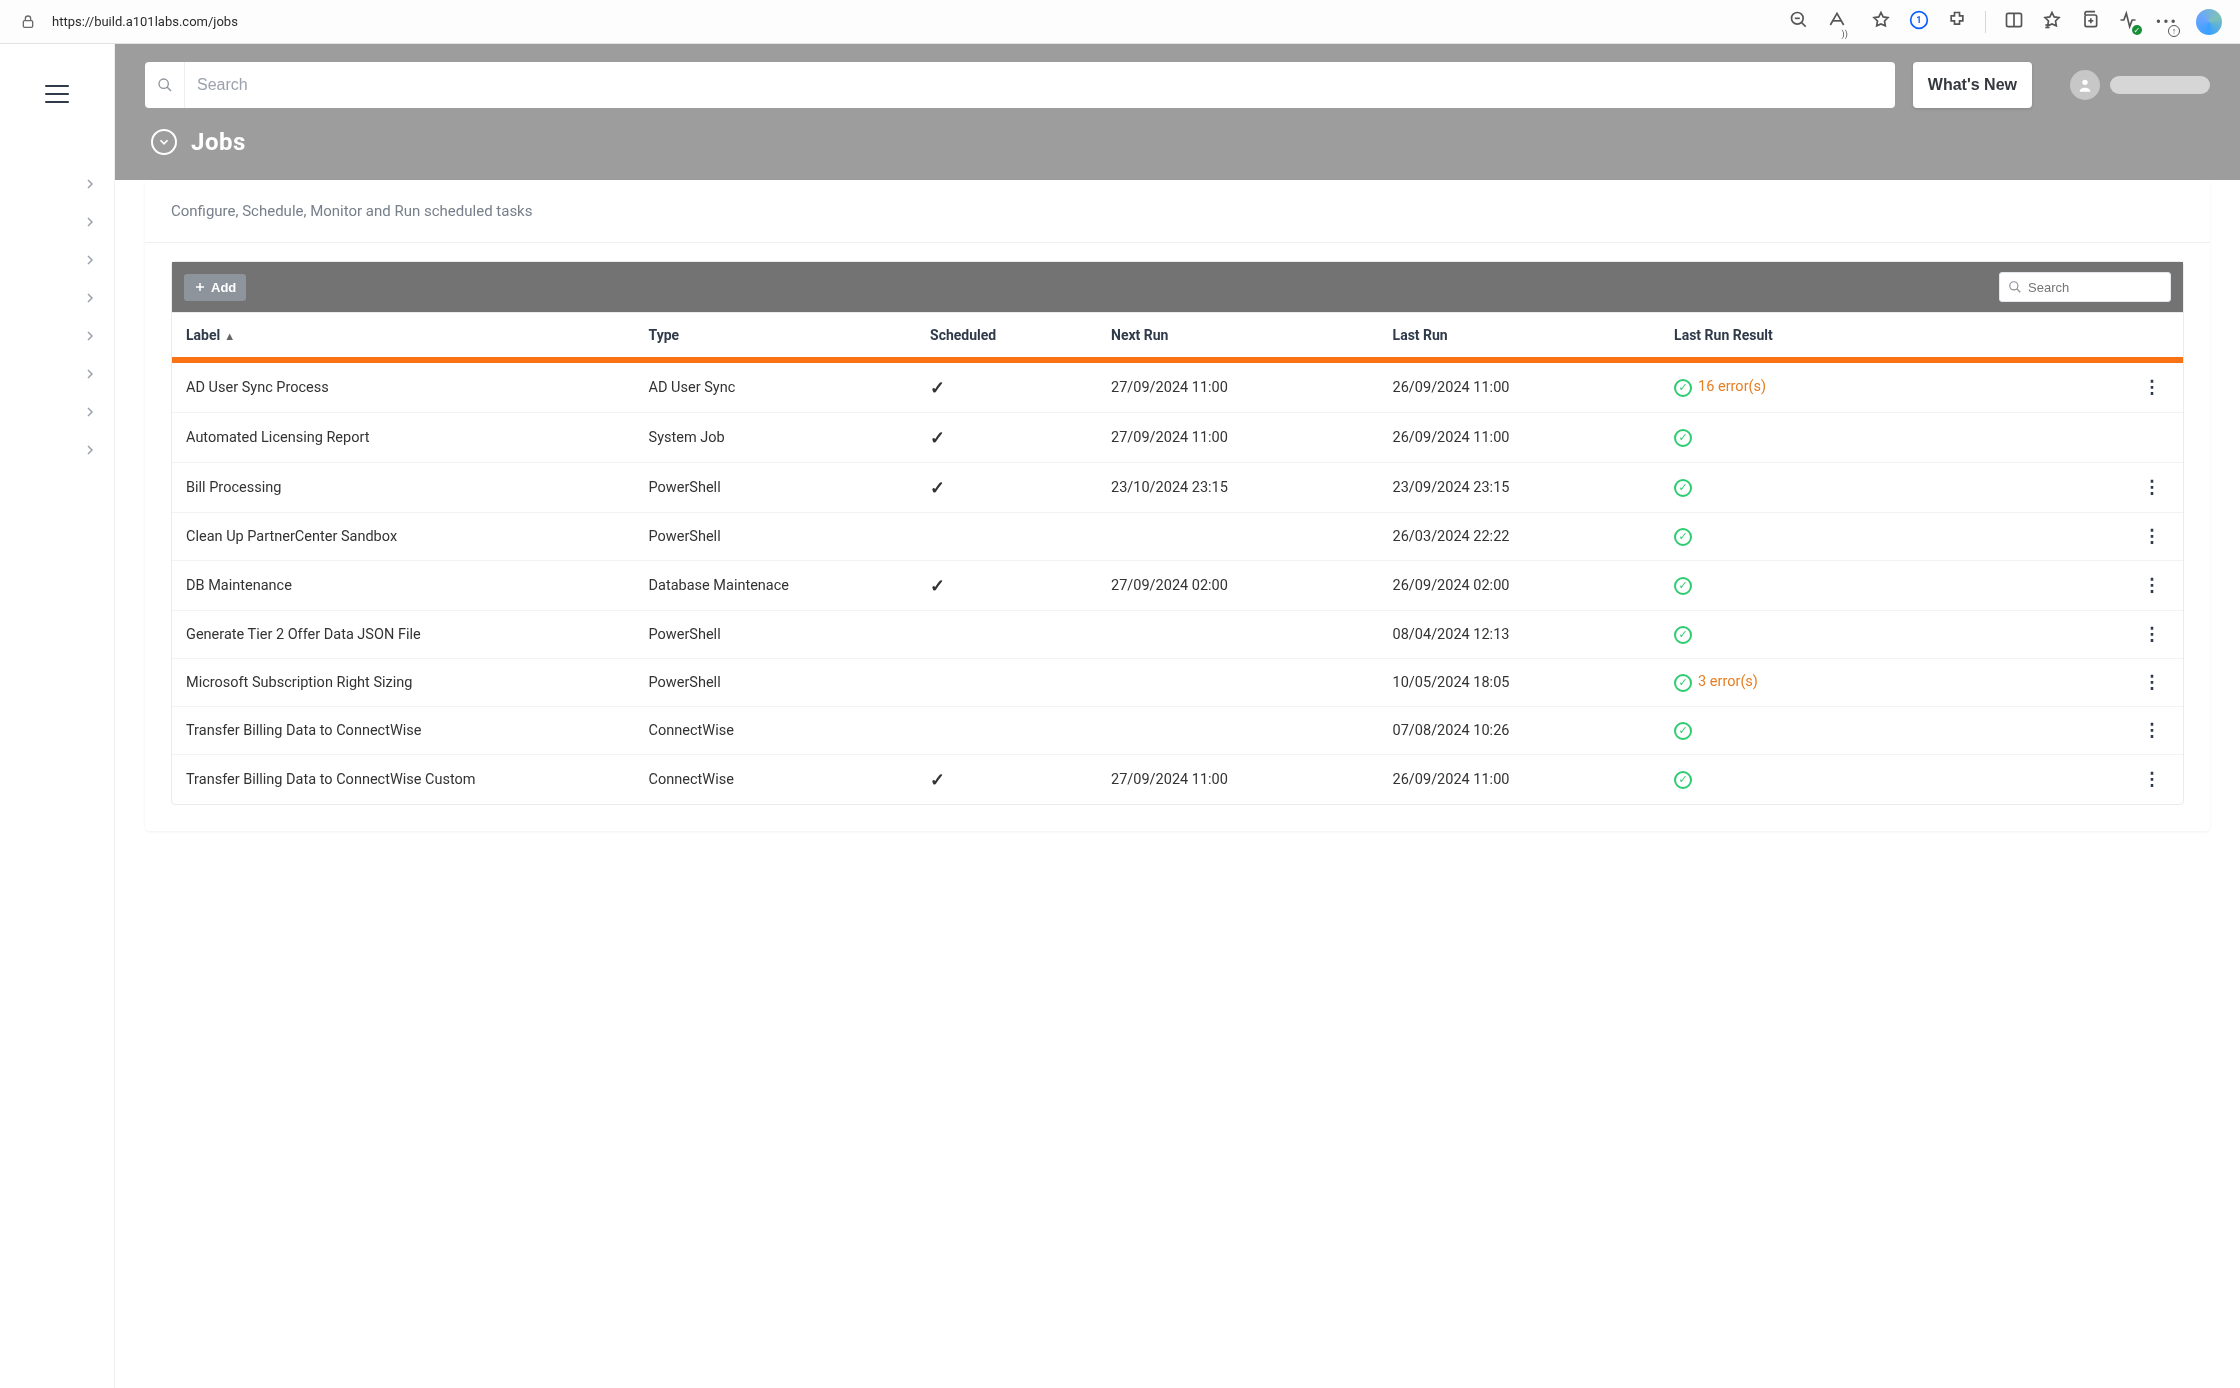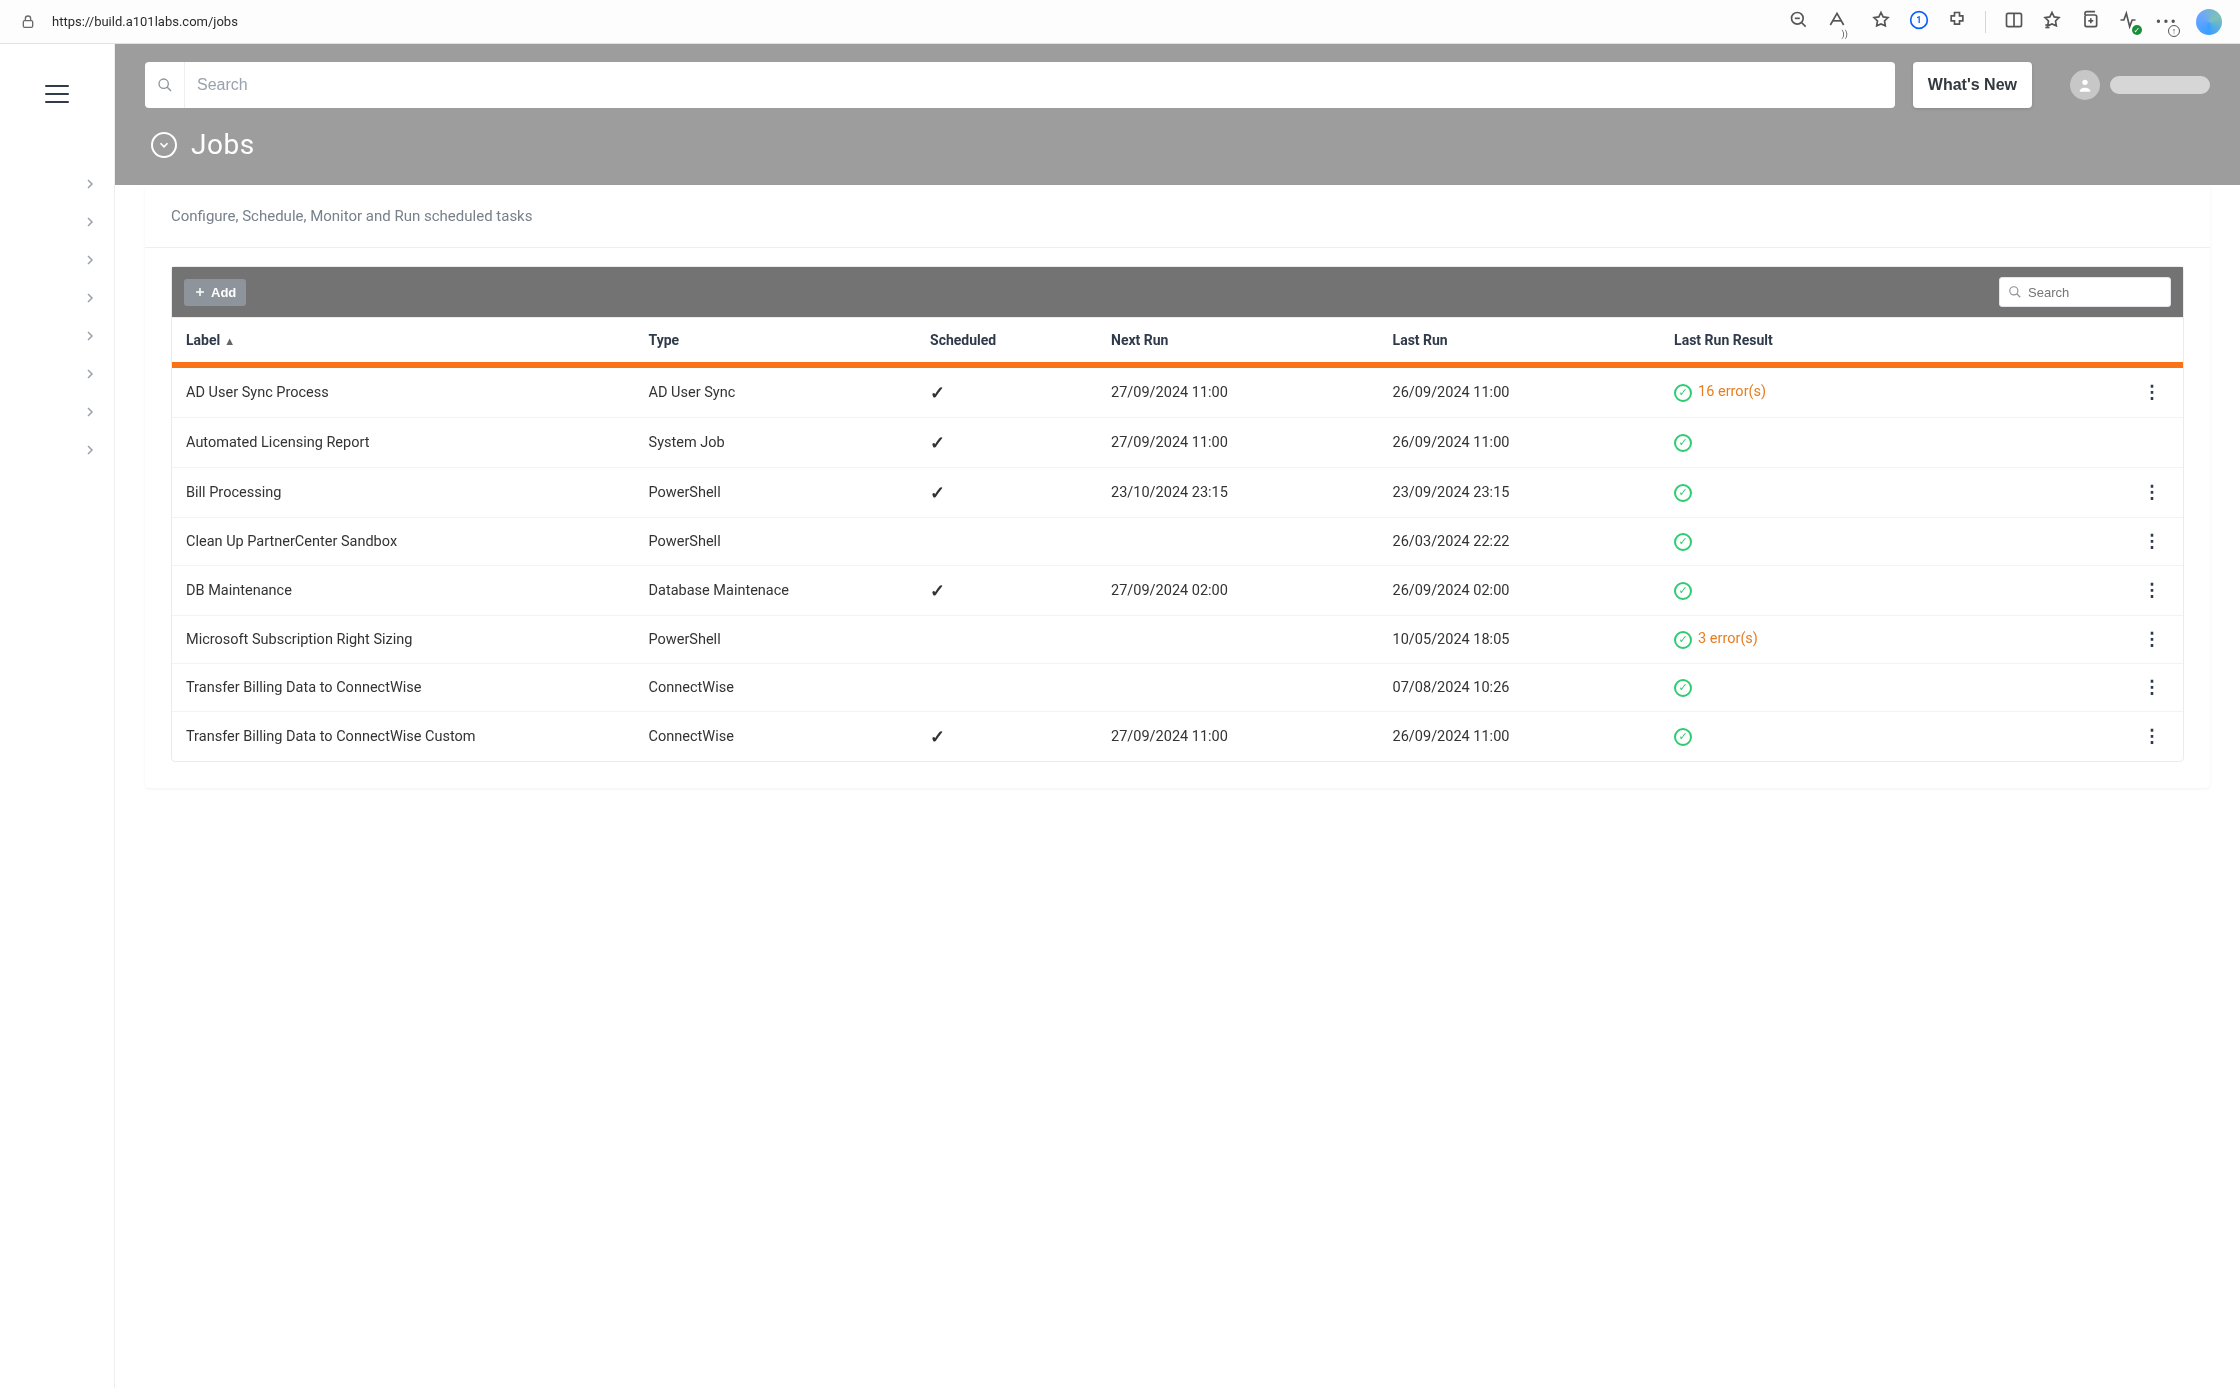--- a/index.html
+++ b/index.html
@@ -32,21 +32,21 @@
     .search-icon { width:40px; display:flex; align-items:center; justify-content:center; color:#8d949b; border-right:1px solid #eee; height:100%; }
     .search-input { flex:1; border:none; outline:none; font-size:16px; padding:0 12px; color:#555; }
     .search-input::placeholder { color:#9aa2ad; }
     .whatsnew { background:#fff; border:none; border-radius:4px; height:46px; padding:0 15px; font-weight:700; font-size:16px; color:#33393f; cursor:pointer; box-shadow:0 1px 3px rgba(0,0,0,.15);}
     .avatar-wrap { display:flex; align-items:center; gap:10px; margin-left:20px; }
     .avatar { width:30px; height:30px; border-radius:50%; background:#c7c7c7; display:flex; align-items:center; justify-content:center; color:#fff; }
     .name-pill { width:100px; height:18px; border-radius:9px; background:#d6d6d6; }
 
     .page-label { display:flex; align-items:center; gap:14px; padding:20px 0 24px 6px; }
     .chev-circle { width:26px; height:26px; border:2px solid #fff; border-radius:50%; display:flex; align-items:center; justify-content:center; color:#fff; }
-    .page-title { font-size:28px; font-weight:400; color:#fff; letter-spacing:.5px; }
+    .page-title { font-size:24px; font-weight:700; color:#fff; letter-spacing:.5px; }
 
     .panel-wrapper { padding:0 30px 40px 30px; margin-top:-64px; }
     .white-panel { background:#fff; border-radius:4px; box-shadow:0 1px 3px rgba(0,0,0,.06); padding:0; margin-top:64px; }
     .panel-desc { padding:22px 26px; color:#77808b; font-size:15px; border-bottom:1px solid #efefef; }
 
     .table-area { padding:18px 26px 26px; }
     .table-card { border:1px solid #e9ecef; border-radius:4px; }
     .table-toolbar { background:#737373; padding:10px 12px; display:flex; align-items:center; border-bottom:1px solid #e9ecef; }
     .add-btn { background:#8d949b; color:#fff; border:none; border-radius:3px; padding:6px 10px; font-size:13px; font-weight:600; display:flex; align-items:center; gap:5px; cursor:pointer;}
     .tbl-search { margin-left:auto; display:flex; align-items:center; background:#fff; border:1px solid #e3e7eb; border-radius:3px; height:30px; padding:0 8px;}
@@ -286,20 +286,29 @@
                   <tr>
                     <td>DB Maintenance</td>
                     <td>Database Maintenace</td>
                     <td><span class="tick">✓</span></td>
                     <td>27/09/2024 02:00</td>
                     <td>26/09/2024 02:00</td>
                     <td><span class="check-ok">✓</span></td>
                     <td class="menu-cell"><span class="dots-btn">⋮</span></td>
                   </tr>
                   <tr>
+                    <td>Generate Tier 2 Offer Data JSON File</td>
+                    <td>PowerShell</td>
+                    <td></td>
+                    <td></td>
+                    <td>08/04/2024 12:13</td>
+                    <td><span class="check-ok">✓</span></td>
+                    <td class="menu-cell"><span class="dots-btn">⋮</span></td>
+                  </tr>
+                  <tr>
                     <td>Microsoft Subscription Right Sizing</td>
                     <td>PowerShell</td>
                     <td></td>
                     <td></td>
                     <td>10/05/2024 18:05</td>
                     <td><span class="check-ok">✓</span><span class="err-text">3 error(s)</span></td>
                     <td class="menu-cell"><span class="dots-btn">⋮</span></td>
                   </tr>
                   <tr>
                     <td>Transfer Billing Data to ConnectWise</td>

